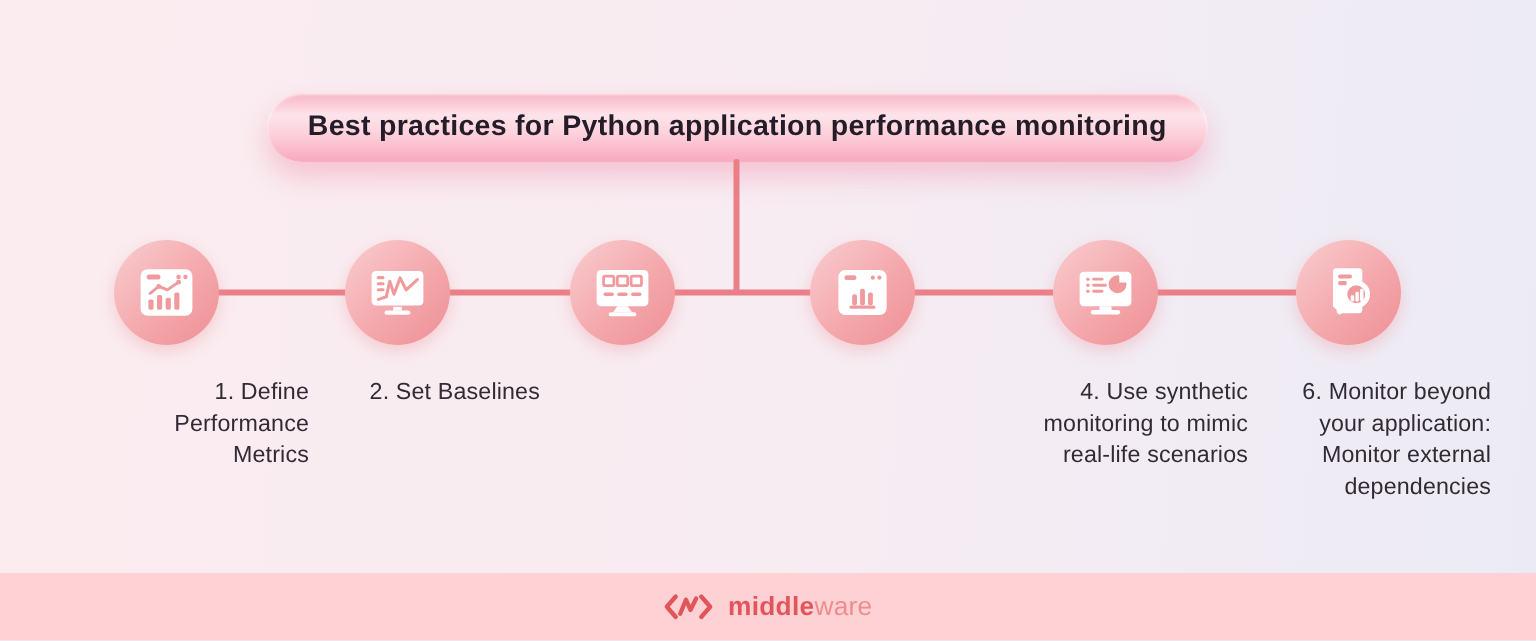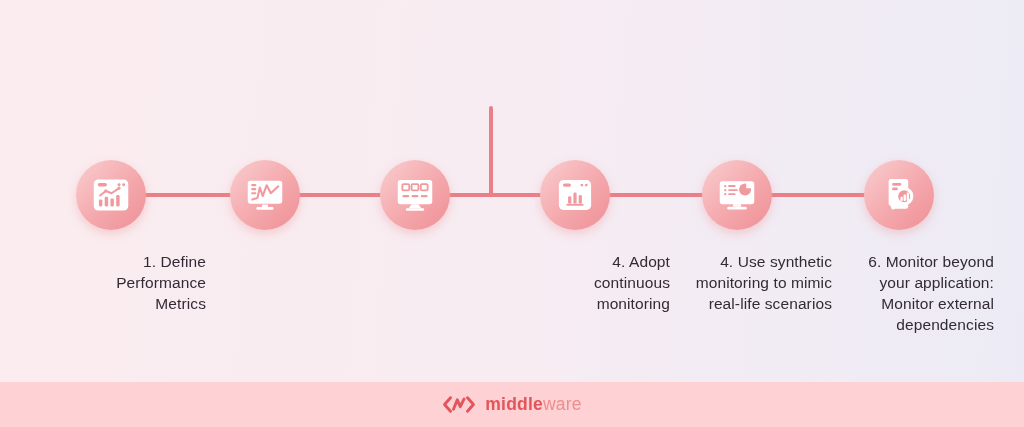--- a/index.html
+++ b/index.html
@@ -43,20 +43,23 @@
   .logo{display:flex;align-items:center;gap:9px;}
   .brand{font-size:17.5px;letter-spacing:.2px;}
   .brand .bold{font-weight:700;color:#e2555a;}
   .brand .light{font-weight:400;color:#ee8d8d;}
 </style>
 </head>
 <body>
 
 <div class="canvas">
 
+  <div class="banner">
+    <div class="banner-title">Best practices for Python application performance monitoring</div>
+  </div>
 
   <div class="vline"></div>
   <div class="hline"></div>
 
   <div class="circle" style="left:76px">
     <svg width="46" height="46" viewBox="0 0 40 40">
       <rect x="5" y="6.5" width="30" height="27" rx="4" fill="#fff"></rect>
       <rect x="8.5" y="9.5" width="8" height="3" rx="1.5" fill="#f19a9e"></rect>
       <circle cx="27" cy="11" r="1.3" fill="#f19a9e"></circle>
         <circle cx="31" cy="11" r="1.3" fill="#f19a9e"></circle>
@@ -134,23 +137,21 @@
       <rect x="21.3" y="21.6" width="2" height="3.6" rx="0.8" fill="#fff"></rect>
       <rect x="24" y="19.6" width="2" height="5.6" rx="0.8" fill="#fff"></rect>
       <rect x="26.7" y="17.8" width="2" height="7.4" rx="0.8" fill="#fff"></rect>
       <line x1="19.4" y1="26.2" x2="14.8" y2="31" stroke="#fff" stroke-width="3.2" stroke-linecap="round"></line>
     </svg>
   </div>
 
   <div class="step-label" style="left:16px">1. Define
 Performance
 Metrics</div>
-  <div class="step-label" style="left:480px">4. Adopt
-continuous
-monitoring</div>
+  <div class="step-label" style="left:170px">2. Set Baselines</div>
   <div class="step-label" style="left:642px">4. Use synthetic
 monitoring to mimic
 real-life scenarios</div>
   <div class="step-label" style="left:804px">6. Monitor beyond
 your application:
 Monitor external
 dependencies</div>
 
   <div class="footer">
     <div class="logo">

